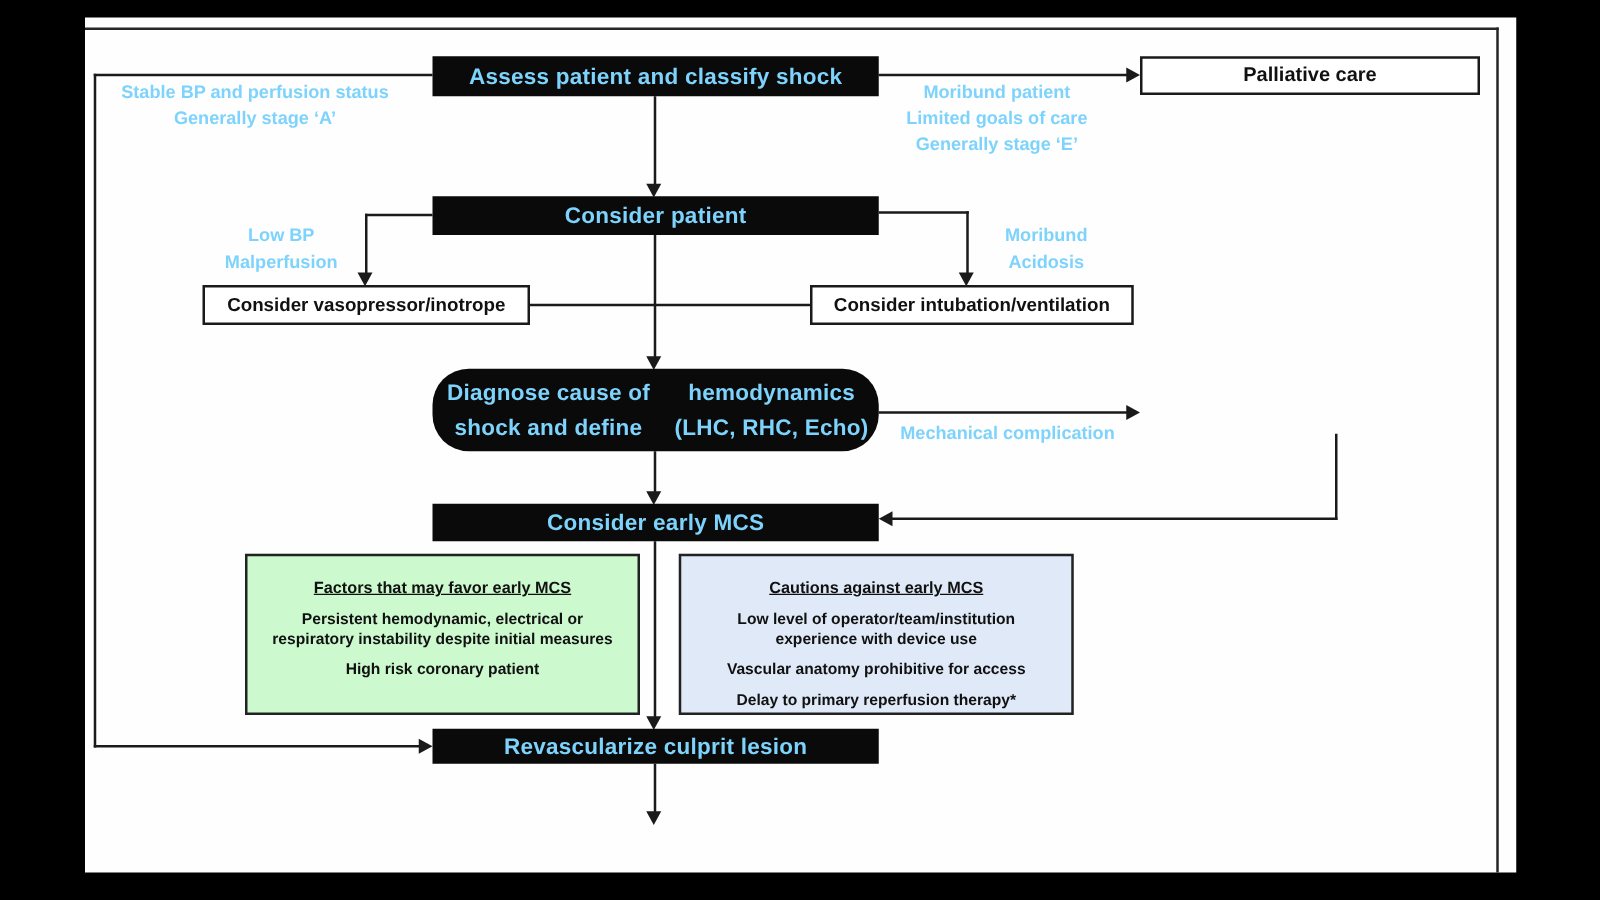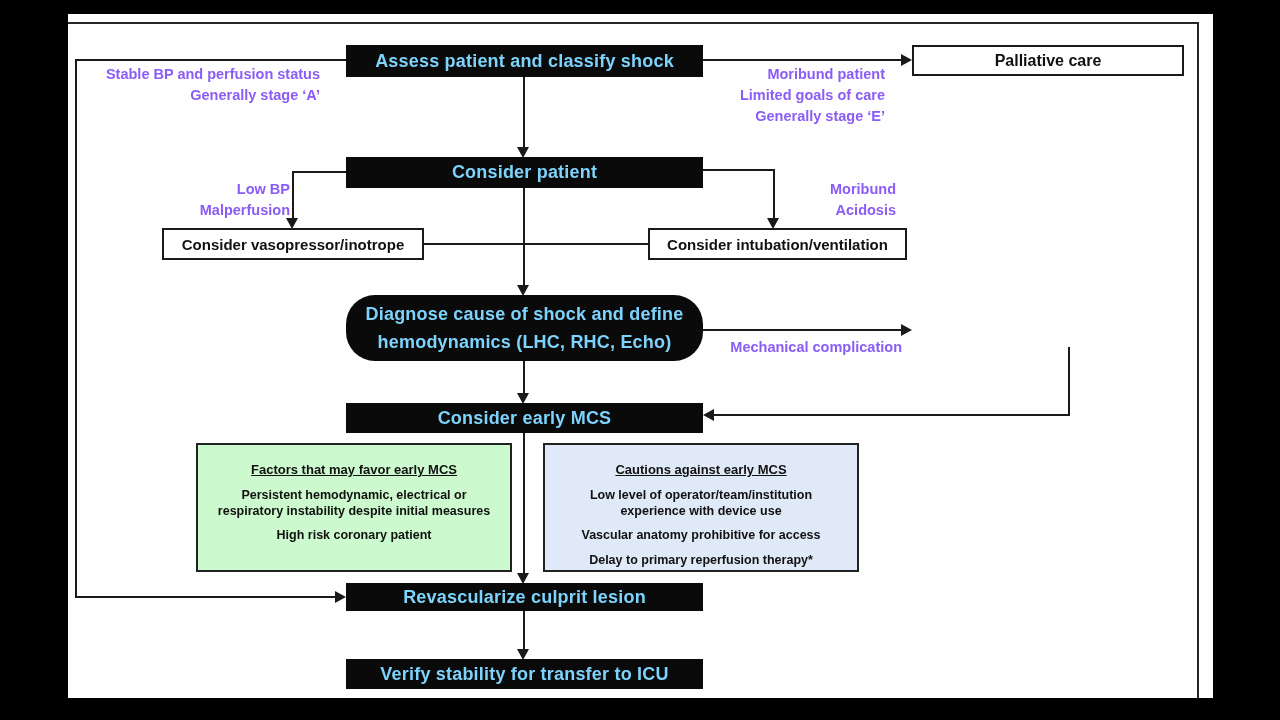--- a/index.html
+++ b/index.html
@@ -21,22 +21,22 @@
   
   .h{position:absolute;height:2px;background:#1a1a1a;}
   .v{position:absolute;width:2px;background:#1a1a1a;}
   .ar{position:absolute;width:0;height:0;border-top:6px solid transparent;
       border-bottom:6px solid transparent;border-left:11px solid #1a1a1a;}
   .al{position:absolute;width:0;height:0;border-top:6px solid transparent;
       border-bottom:6px solid transparent;border-right:11px solid #1a1a1a;}
   .ad{position:absolute;width:0;height:0;border-left:6px solid transparent;
       border-right:6px solid transparent;border-top:11px solid #1a1a1a;}
   
-  .lbl{position:absolute;color:#8b5cf6;font-weight:bold;font-size:14.5px;line-height:21px;
-       text-align:right;}
+  .lbl{position:absolute;color:#7dd3fc;font-weight:bold;font-size:14.5px;line-height:21px;
+       text-align:center;}
 </style>
 </head>
 <body>
 
 <div id="stage">
   <div id="slide"></div>
 
   <div class="frame-line" style="left:68px;top:22px;width:1131px;height:2px;"></div>
   <div class="frame-line" style="left:1197px;top:22px;width:2px;height:676px;"></div>
 
@@ -89,37 +89,34 @@
   </div>
 
   <div class="node-white" style="left:162px;top:228px;width:258px;height:28px;">
     <span>Consider vasopressor/inotrope</span>
   </div>
 
   <div class="node-white" style="left:648px;top:228px;width:255px;height:28px;">
     <span>Consider intubation/ventilation</span>
   </div>
 
-  <div class="node-black" style="left:346px;top:295px;width:357px;height:66px;flex-direction:column;line-height:28px;border-radius:29px;">
+  <div class="node-black" style="left:346px;top:295px;width:357px;height:66px;flex-direction:row;line-height:28px;border-radius:29px;">
     <span>Diagnose cause of shock and define</span>
     <span>hemodynamics (LHC, RHC, Echo)</span>
   </div>
 
 
   <div class="node-black" style="left:346px;top:403px;width:357px;height:30px;">
     <span>Consider early MCS</span>
   </div>
 
   <div class="node-black" style="left:346px;top:583px;width:357px;height:28px;">
     <span>Revascularize culprit lesion</span>
   </div>
 
-  <div class="node-black" style="left:346px;top:659px;width:357px;height:30px;">
-    <span>Verify stability for transfer to ICU</span>
-  </div>
 
   <div class="lbl" style="left:88px;top:64px;width:232px;">
     <div>Stable BP and perfusion status</div>
     <div>Generally stage ‘A’</div>
   </div>
 
   <div class="lbl" style="left:710px;top:64px;width:175px;">
     <div>Moribund patient</div>
     <div>Limited goals of care</div>
     <div>Generally stage ‘E’</div>

